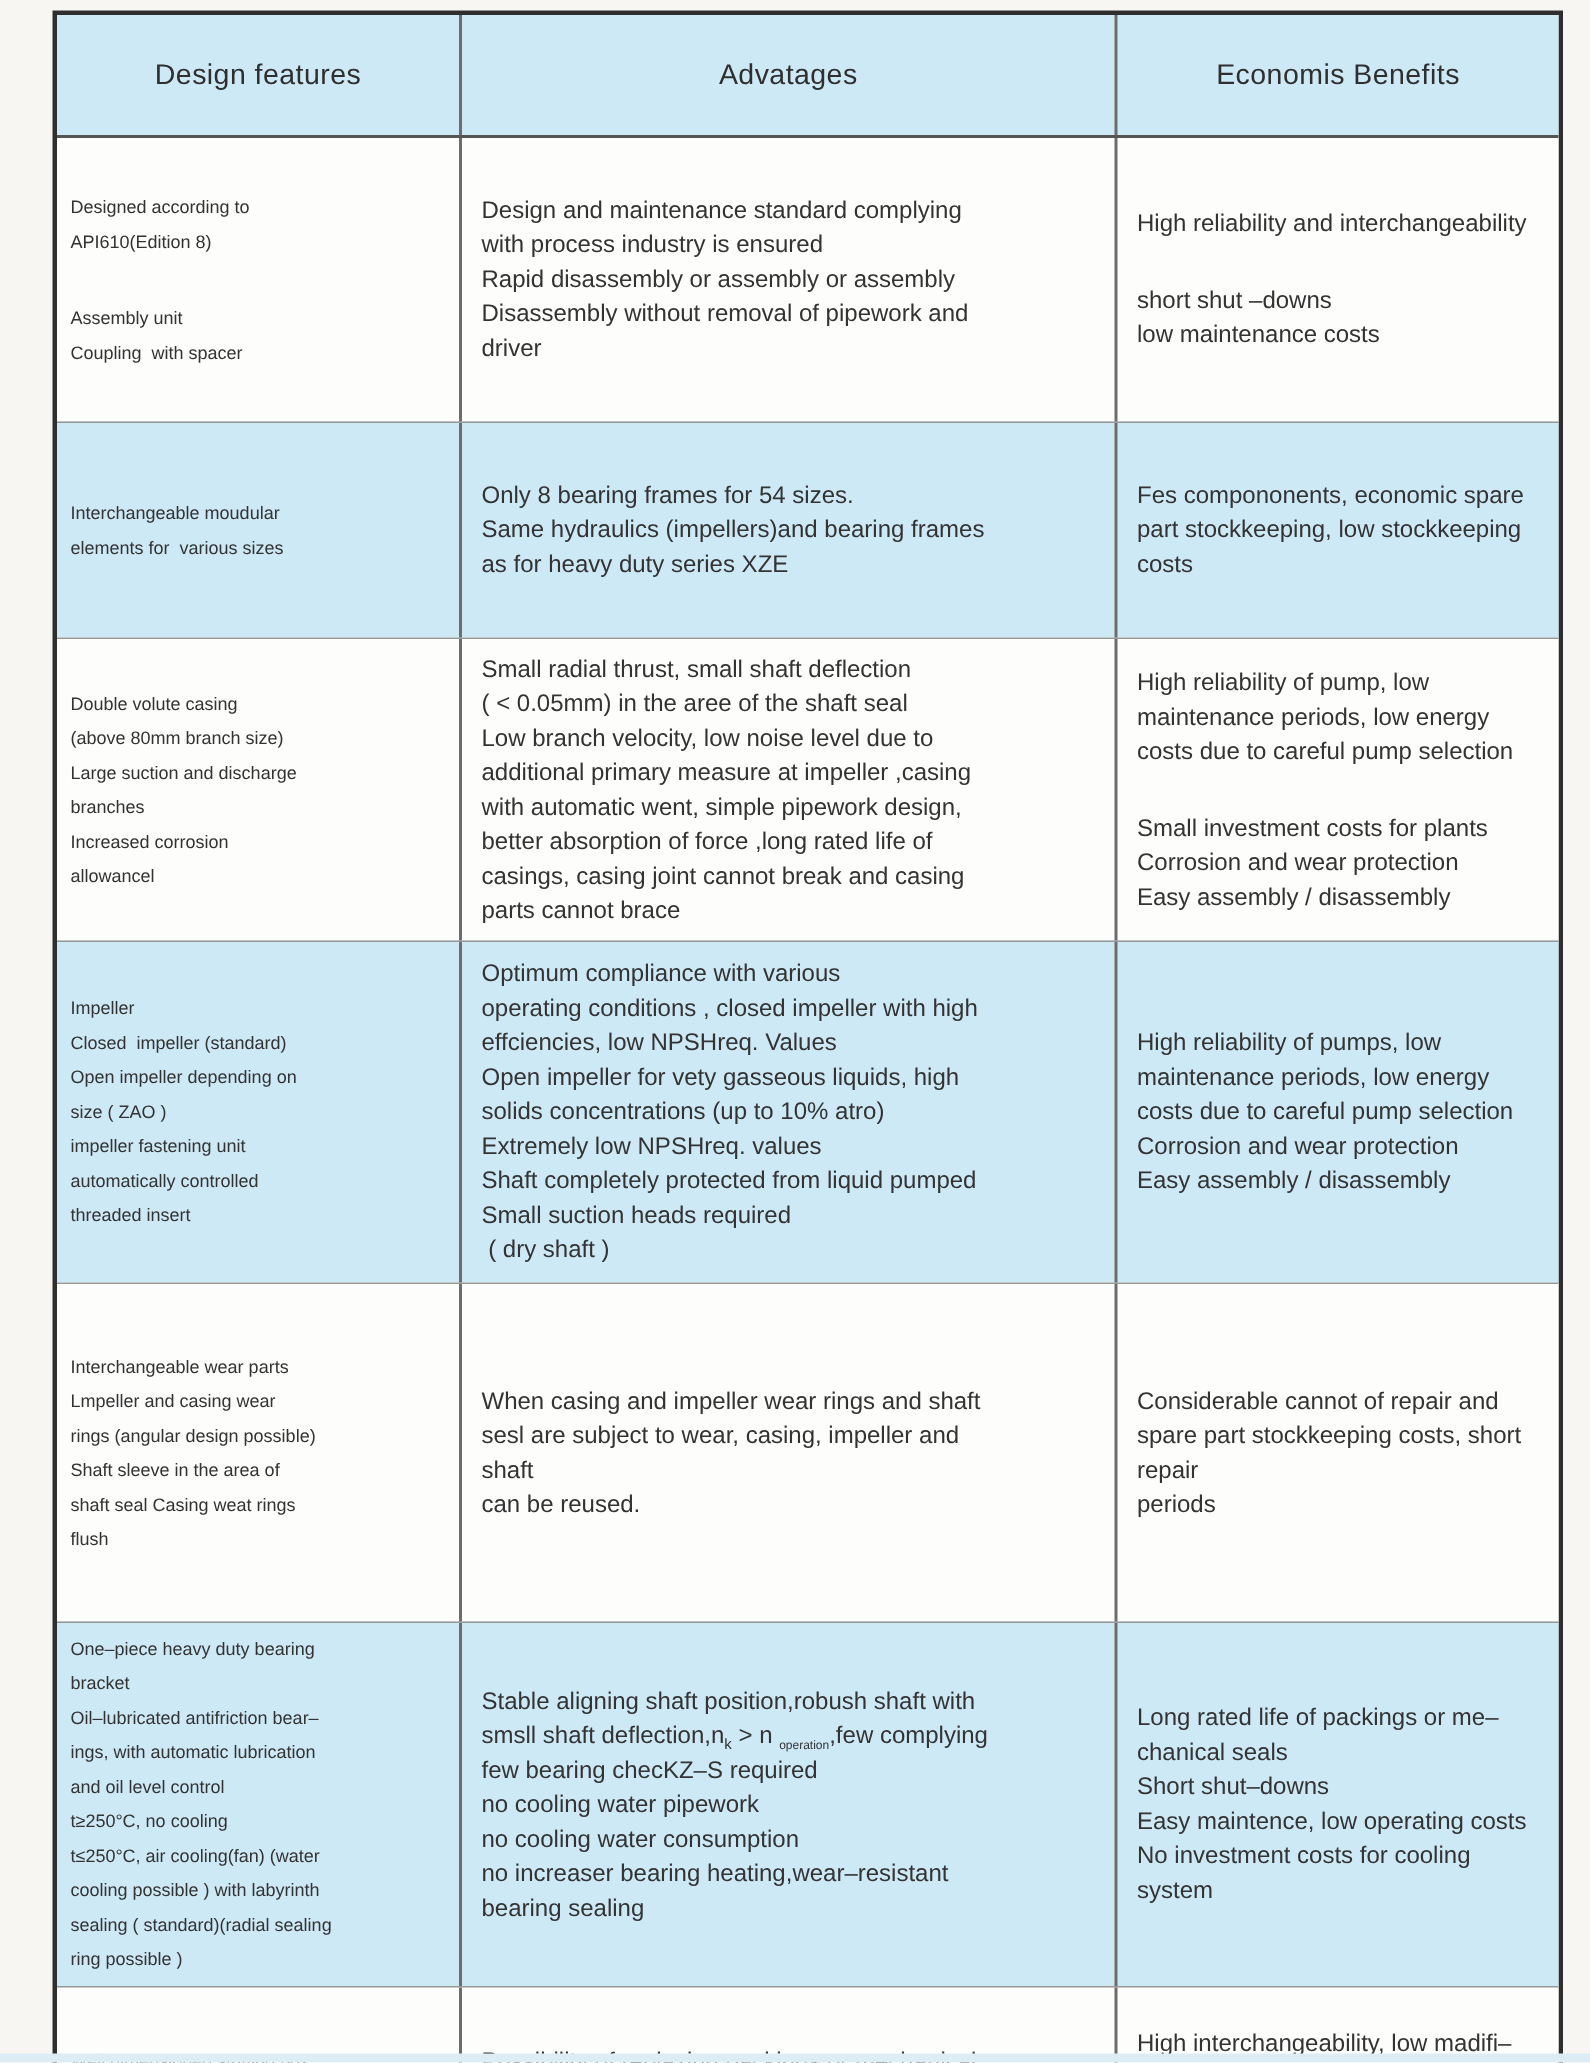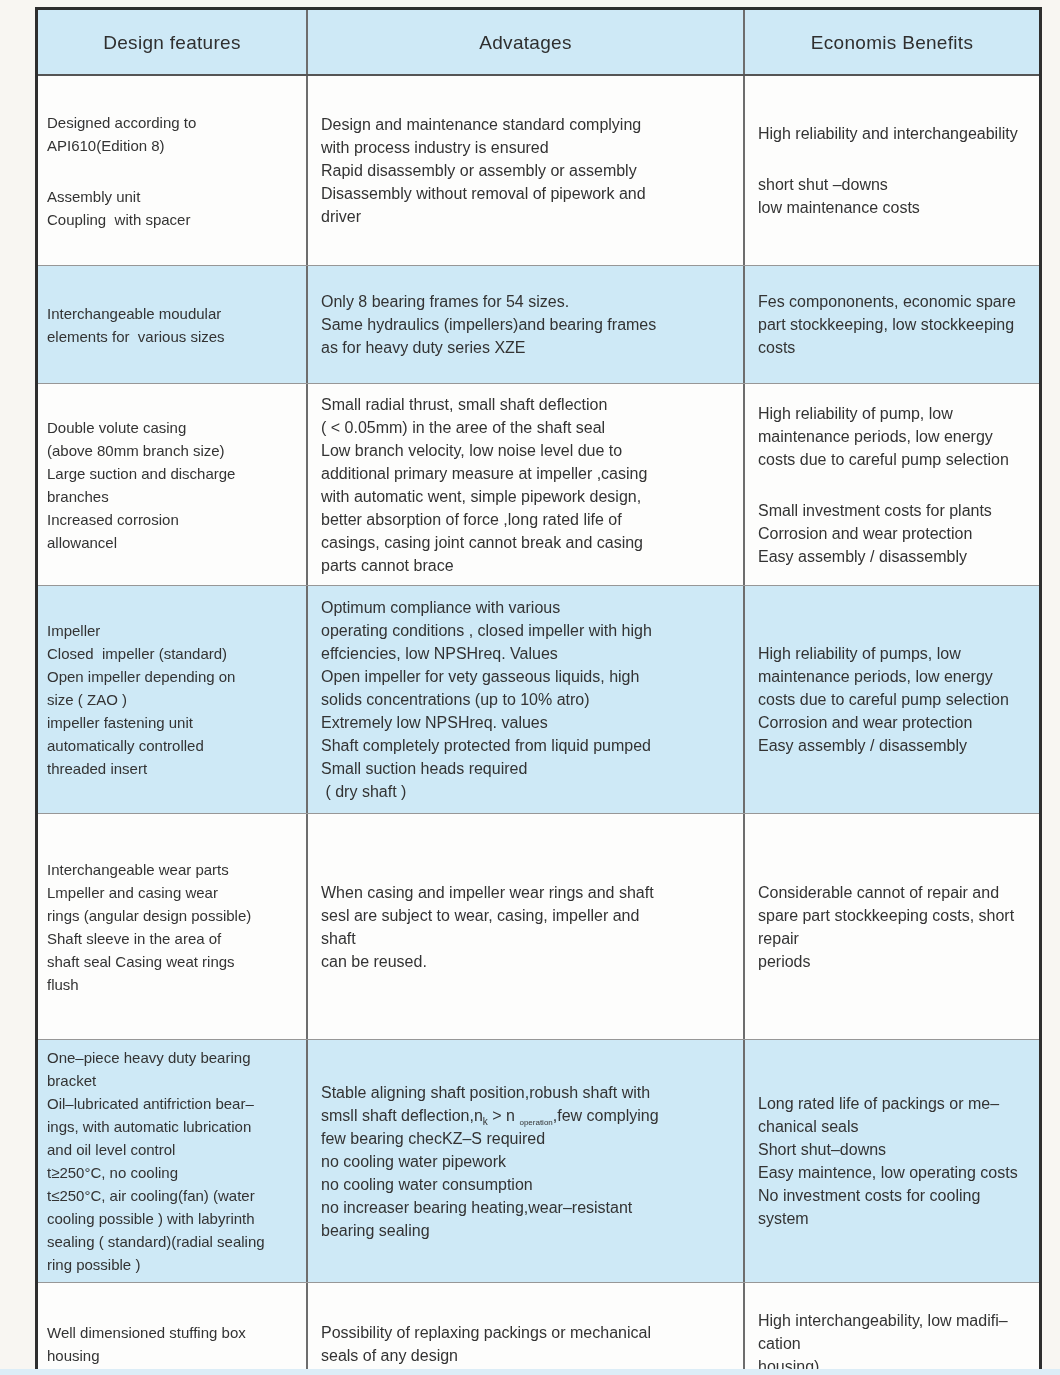--- a/index.html
+++ b/index.html
@@ -19,37 +19,37 @@
   .cell{
     box-sizing:border-box;display:flex;flex-direction:column;
     justify-content:center;padding:5px 4px 5px 13px;overflow:hidden;
   }
   .c1{width:268px;padding-left:9px}
   .c2{width:437px;border-left:2px solid #6d6d6d}
   .c3{width:296px;border-left:2px solid #6d6d6d}
   .blue{background:#cee9f6}
   .white{background:#fdfdfc}
   .ln{white-space:pre;line-height:23px;font-size:16px}
-  .c1 .ln{font-size:15px}
+  .c1 .ln{font-size:12px}
   .gap{height:28px}
   .hdr .cell{align-items:center;justify-content:center;padding:0}
   .hdr .ln{font-size:19px;letter-spacing:.3px;color:#2f2f2f}
   sub.sk{font-size:10px;line-height:0}
   sub.sop{font-size:8px;line-height:0}
   .bottom-strip{
     position:absolute;left:0;top:1369px;width:1060px;height:6px;
     background:#dcedf7;
   }
 </style>
 </head>
 <body>
 
 <div class="tbl">
 
-  <div class="row hdr blue" style="height:64px">
+  <div class="row hdr blue" style="height:80px">
     <div class="cell c1">
         <div class="ln">Design features</div>
       </div>
     <div class="cell c2">
         <div class="ln">Advatages</div>
       </div>
     <div class="cell c3">
         <div class="ln">Economis Benefits</div>
       </div>
   </div>
@@ -70,21 +70,21 @@
       <div class="ln">driver</div>
     </div>
     <div class="cell c3">
       <div class="ln">High reliability and interchangeability</div>
       <div class="gap"></div>
       <div class="ln">short shut –downs</div>
       <div class="ln">low maintenance costs</div>
     </div>
   </div>
 
-  <div class="row blue sep" style="height:118px">
+  <div class="row blue sep" style="height:144px">
     <div class="cell c1">
       <div class="ln">Interchangeable moudular</div>
       <div class="ln">elements for  various sizes</div>
     </div>
     <div class="cell c2">
       <div class="ln">Only 8 bearing frames for 54 sizes.</div>
       <div class="ln">Same hydraulics (impellers)and bearing frames</div>
       <div class="ln">as for heavy duty series XZE</div>
     </div>
     <div class="cell c3">

